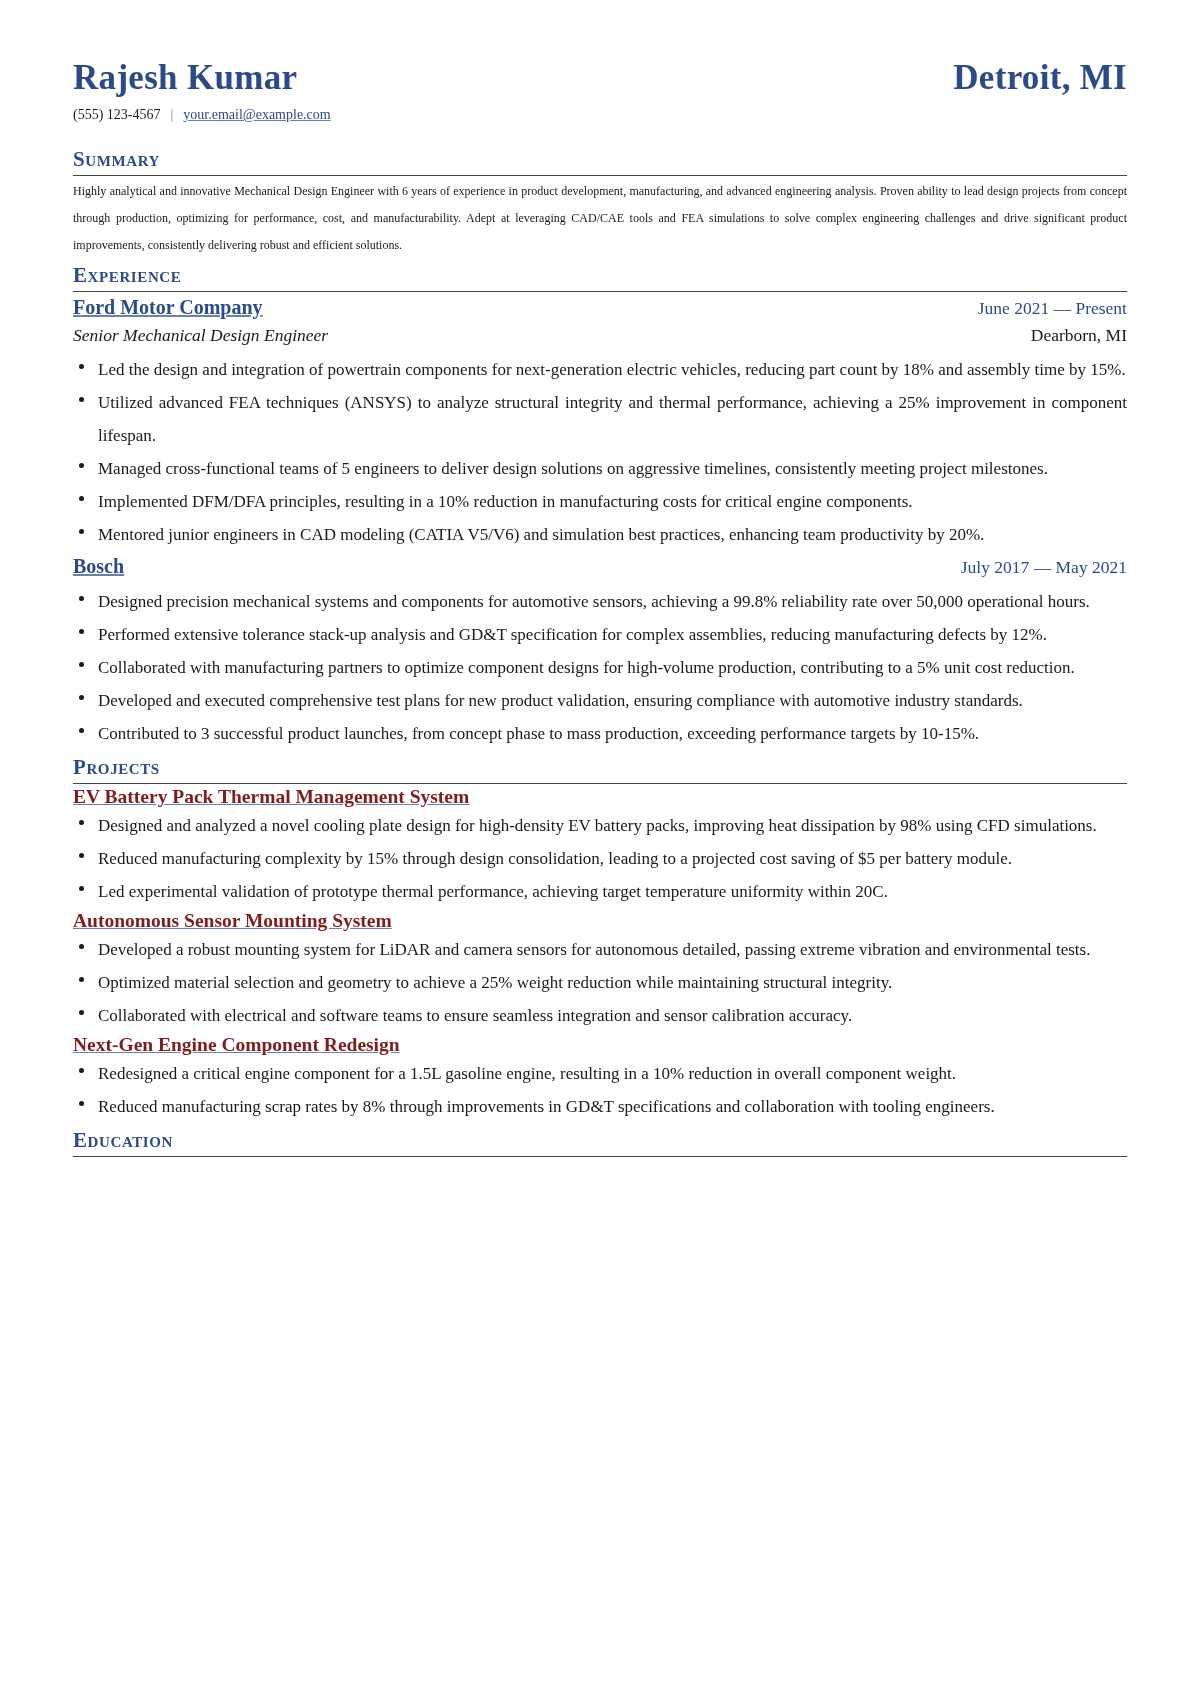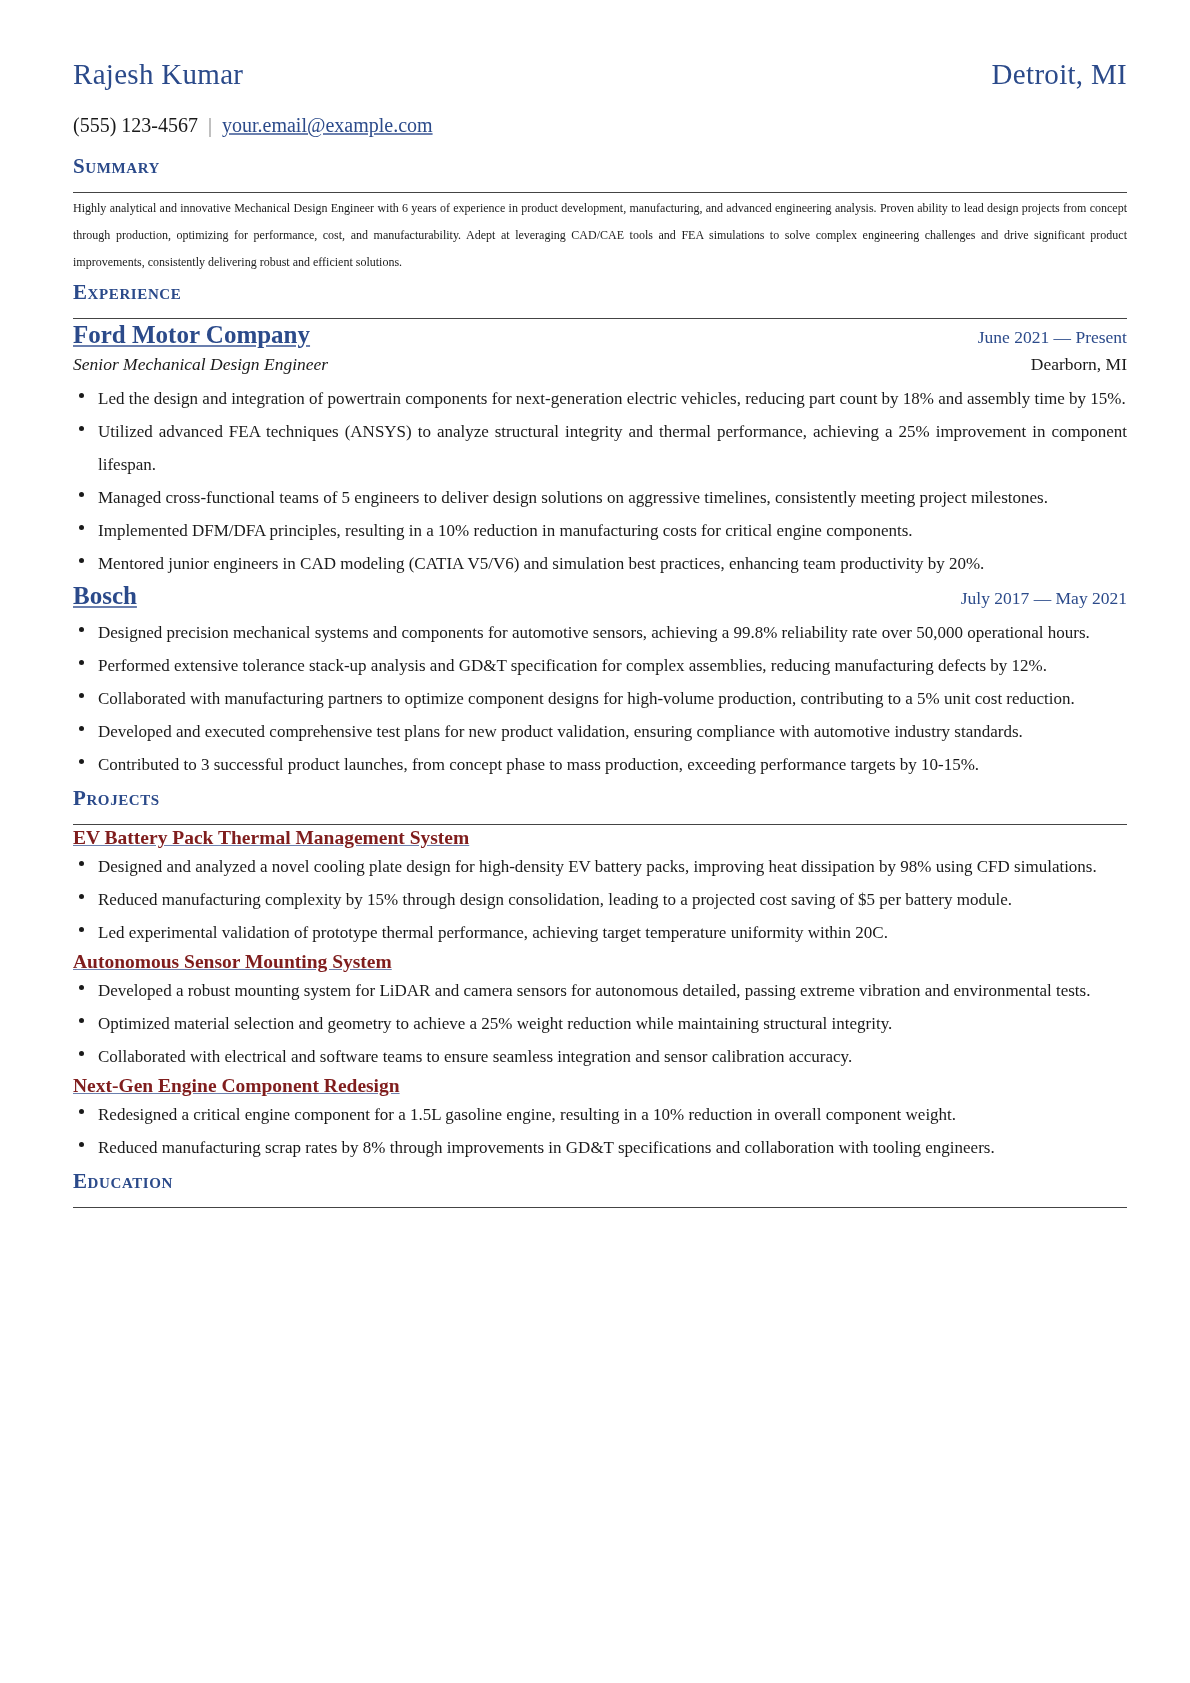--- a/index.html
+++ b/index.html
@@ -21,48 +21,48 @@
       top: 58px;
       width: 1054px;
     }
     .header-row {
       display: flex;
       justify-content: space-between;
       align-items: baseline;
       height: 48px;
     }
     .name, .location {
-      font-size: 29px;
-      font-weight: normal;
+      font-size: 35px;
+      font-weight: bold;
       color: #2b4a8a;
       letter-spacing: 0.3px;
     }
     .contact {
-      font-size: 20px;
-      margin-top: 8px;
+      font-size: 14px;
+      margin-top: 1px;
       height: 30px;
       color: #1a1a1a;
     }
     .contact .sep {
       color: #888;
       margin: 0 10px;
     }
     .contact a {
       color: #2b4a8a;
       text-decoration: underline;
       text-decoration-color: #6a7fae;
     }
     .section-title {
       font-size: 21px;
       font-weight: bold;
       color: #2b4a8a;
       font-variant: small-caps;
       letter-spacing: 0.6px;
       border-bottom: 1.6px solid #444;
-      padding-bottom: 13px;
+      padding-bottom: 3px;
       line-height: 25px;
     }
     .summary .section-title { margin-top: 10px; }
     .para {
       font-size: 12px;
       line-height: 26.8px;
       text-align: justify;
       margin-top: 2px;
       hyphens: auto;
     }
@@ -70,21 +70,21 @@
     .job-row {
       display: flex;
       justify-content: space-between;
       align-items: baseline;
       font-size: 17.5px;
       line-height: 27px;
     }
     .company {
       color: #2b4a8a;
       font-weight: bold;
-      font-size: 25px;
+      font-size: 20px;
       text-decoration: underline;
       text-decoration-color: #6a7fae;
     }
     .dates { color: #2b4a8a; }
     .role { font-style: italic; }
     ul.bullets {
       margin: 4px 0 0 0;
       padding: 0 0 0 25px;
       list-style: none;
     }

